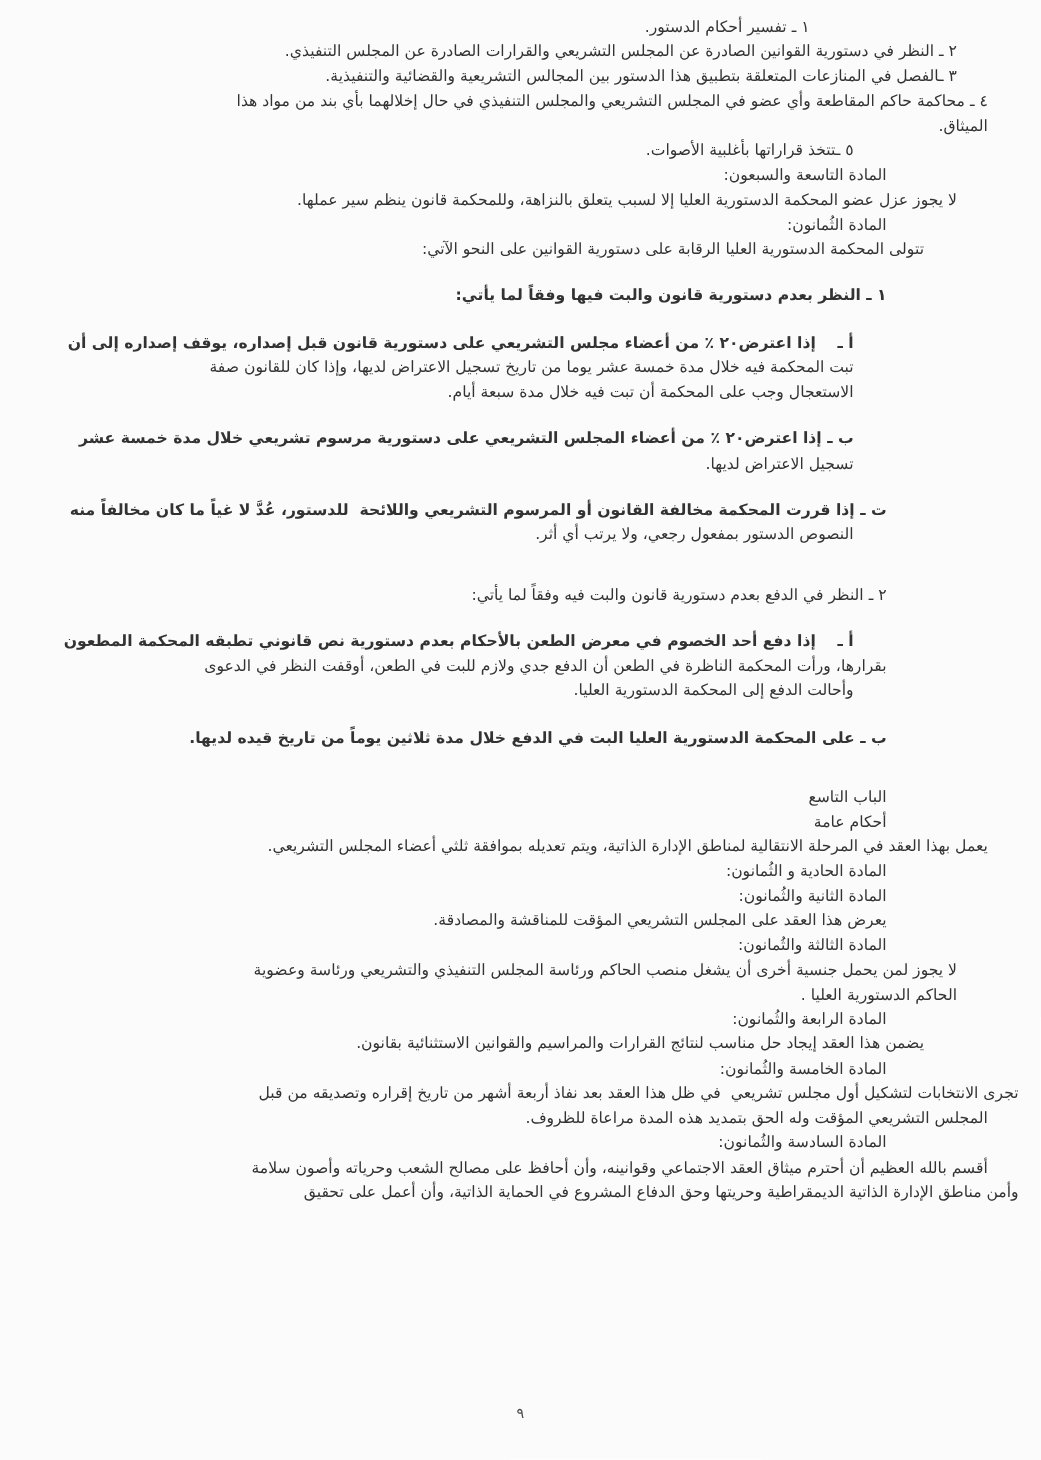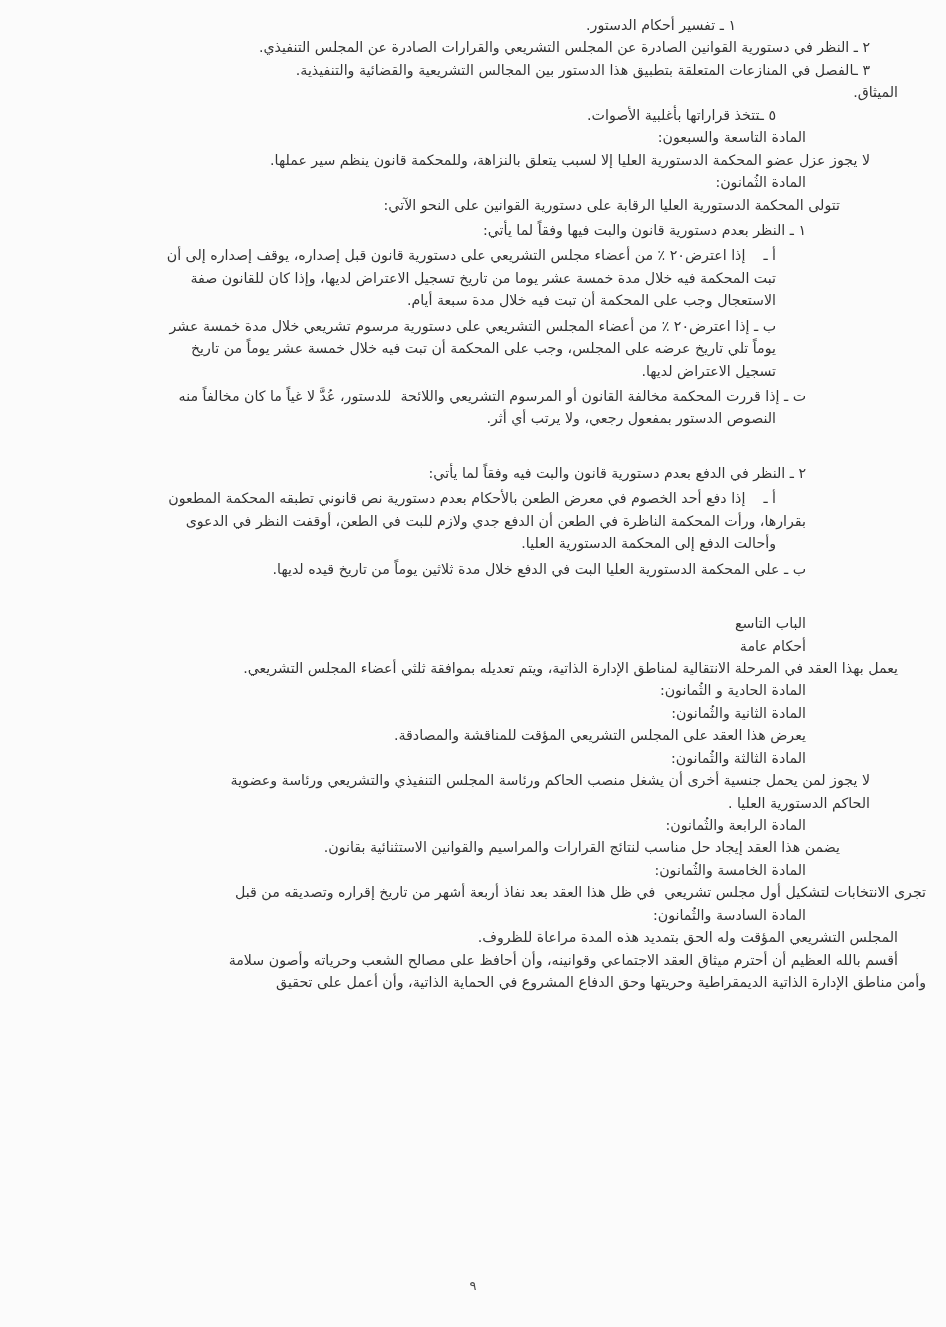--- a/index.html
+++ b/index.html
@@ -34,53 +34,53 @@
     white-space: pre-wrap;
     margin: 0;
     padding: 0;
   }
   .i1   { padding-right: 28px; }
   .i2   { padding-right: 56px; }
   .i3   { padding-right: 86px; }
   .i4   { padding-right: 120px; }
   .i5   { padding-right: 150px; }
   .i6   { padding-right: 190px; }
-  .gap-s { margin-top: 3px; }
+  .gap-s { margin-top: 20px; font-weight: bold; }
   .gap-l { margin-top: 32px; }
   .pagenum {
     position: absolute;
     bottom: 34px;
     left: 0;
     right: 0;
     text-align: center;
     font-size: 13px;
     color: #4a4a4a;
   }
 </style>
 </head>
 <body>
 
 <div class="page">
 
   <div class="doc" id="doc-body">
       <p class="ln i6 ">١ ـ تفسير أحكام الدستور.</p>
       <p class="ln i2 ">٢ ـ النظر في دستورية القوانين الصادرة عن المجلس التشريعي والقرارات الصادرة عن المجلس التنفيذي.</p>
       <p class="ln i2 ">٣ ـالفصل في المنازعات المتعلقة بتطبيق هذا الدستور بين المجالس التشريعية والقضائية والتنفيذية.</p>
+      <p class="ln i1 ">٤ ـ محاكمة حاكم المقاطعة وأي عضو في المجلس التشريعي والمجلس التنفيذي في حال إخلالهما بأي بند من مواد هذا</p>
       <p class="ln i1 ">الميثاق.</p>
       <p class="ln i5 ">٥ ـتتخذ قراراتها بأغلبية الأصوات.</p>
       <p class="ln i4 ">المادة التاسعة والسبعون:</p>
       <p class="ln i2 ">لا يجوز عزل عضو المحكمة الدستورية العليا إلا لسبب يتعلق بالنزاهة، وللمحكمة قانون ينظم سير عملها.</p>
       <p class="ln i4 ">المادة الثُمانون:</p>
       <p class="ln i3 ">تتولى المحكمة الدستورية العليا الرقابة على دستورية القوانين على النحو الآتي:</p>
       <p class="ln i4 gap-s">١ ـ النظر بعدم دستورية قانون والبت فيها وفقاً لما يأتي:</p>
       <p class="ln i5 gap-s">أ ـ    إذا اعترض٢٠ ٪ من أعضاء مجلس التشريعي على دستورية قانون قبل إصداره، يوقف إصداره إلى أن</p>
       <p class="ln i5 ">تبت المحكمة فيه خلال مدة خمسة عشر يوما من تاريخ تسجيل الاعتراض لديها، وإذا كان للقانون صفة</p>
       <p class="ln i5 ">الاستعجال وجب على المحكمة أن تبت فيه خلال مدة سبعة أيام.</p>
       <p class="ln i5 gap-s">ب ـ إذا اعترض٢٠ ٪ من أعضاء المجلس التشريعي على دستورية مرسوم تشريعي خلال مدة خمسة عشر</p>
-      <p class="ln i5 ">يوماً تلي تاريخ عرضه على المجلس، وجب على المحكمة أن تبت فيه خلال خمسة عشر يوماً من تاريخ</p>
       <p class="ln i5 ">تسجيل الاعتراض لديها.</p>
       <p class="ln i4 gap-s">ت ـ إذا قررت المحكمة مخالفة القانون أو المرسوم التشريعي واللائحة  للدستور، عُدَّ لا غياً ما كان مخالفاً منه</p>
       <p class="ln i5 ">النصوص الدستور بمفعول رجعي، ولا يرتب أي أثر.</p>
       <p class="ln i4 gap-l">٢ ـ النظر في الدفع بعدم دستورية قانون والبت فيه وفقاً لما يأتي:</p>
       <p class="ln i5 gap-s">أ ـ    إذا دفع أحد الخصوم في معرض الطعن بالأحكام بعدم دستورية نص قانوني تطبقه المحكمة المطعون</p>
       <p class="ln i4 ">بقرارها، ورأت المحكمة الناظرة في الطعن أن الدفع جدي ولازم للبت في الطعن، أوقفت النظر في الدعوى</p>
       <p class="ln i5 ">وأحالت الدفع إلى المحكمة الدستورية العليا.</p>
       <p class="ln i4 gap-s">ب ـ على المحكمة الدستورية العليا البت في الدفع خلال مدة ثلاثين يوماً من تاريخ قيده لديها.</p>
       <p class="ln i4 gap-l">الباب التاسع</p>
       <p class="ln i4 ">أحكام عامة</p>
@@ -88,21 +88,21 @@
       <p class="ln i4 ">المادة الحادية و الثُمانون:</p>
       <p class="ln i4 ">المادة الثانية والثُمانون:</p>
       <p class="ln i4 ">يعرض هذا العقد على المجلس التشريعي المؤقت للمناقشة والمصادقة.</p>
       <p class="ln i4 ">المادة الثالثة والثُمانون:</p>
       <p class="ln i2 ">لا يجوز لمن يحمل جنسية أخرى أن يشغل منصب الحاكم ورئاسة المجلس التنفيذي والتشريعي ورئاسة وعضوية</p>
       <p class="ln i2 ">الحاكم الدستورية العليا .</p>
       <p class="ln i4 ">المادة الرابعة والثُمانون:</p>
       <p class="ln i3 ">يضمن هذا العقد إيجاد حل مناسب لنتائج القرارات والمراسيم والقوانين الاستثنائية بقانون.</p>
       <p class="ln i4 ">المادة الخامسة والثُمانون:</p>
       <p class="ln  ">تجرى الانتخابات لتشكيل أول مجلس تشريعي  في ظل هذا العقد بعد نفاذ أربعة أشهر من تاريخ إقراره وتصديقه من قبل</p>
+      <p class="ln i1 ">المجلس التشريعي المؤقت وله الحق بتمديد هذه المدة مراعاة للظروف.</p>
       <p class="ln i4 ">المادة السادسة والثُمانون:</p>
-      <p class="ln i1 ">المجلس التشريعي المؤقت وله الحق بتمديد هذه المدة مراعاة للظروف.</p>
       <p class="ln i1 ">أقسم بالله العظيم أن أحترم ميثاق العقد الاجتماعي وقوانينه، وأن أحافظ على مصالح الشعب وحرياته وأصون سلامة</p>
       <p class="ln  ">وأمن مناطق الإدارة الذاتية الديمقراطية وحريتها وحق الدفاع المشروع في الحماية الذاتية، وأن أعمل على تحقيق</p>
     </div>
 
   <div class="pagenum">٩</div>
 
 </div>
 
 </body></html>

